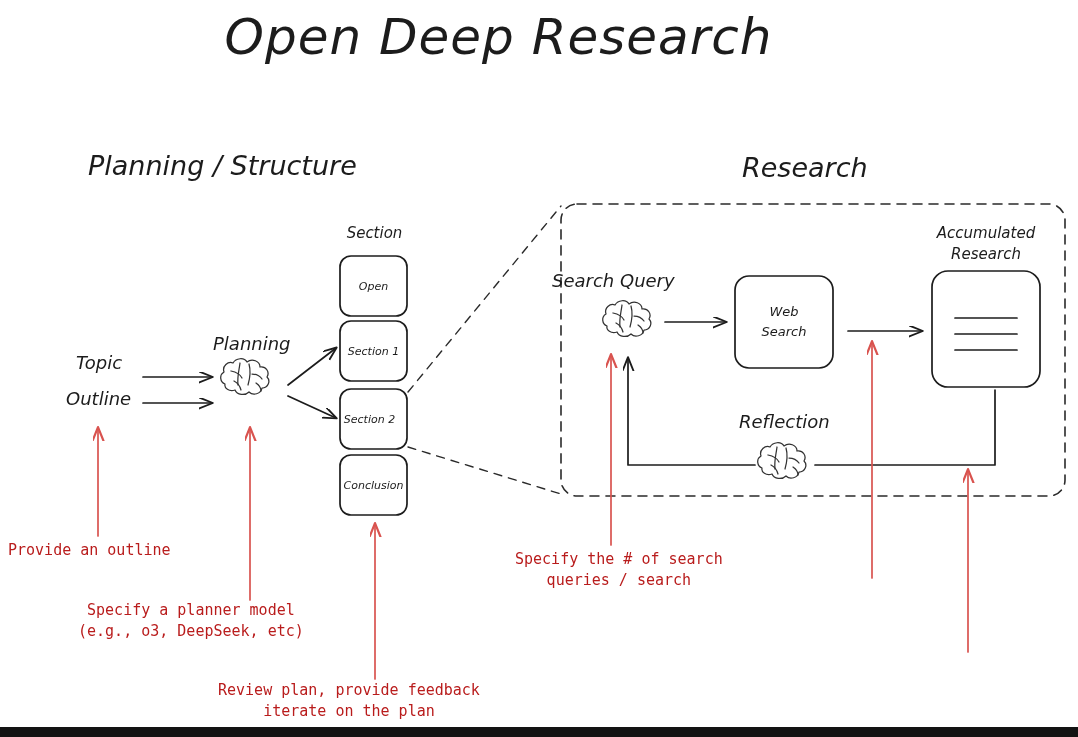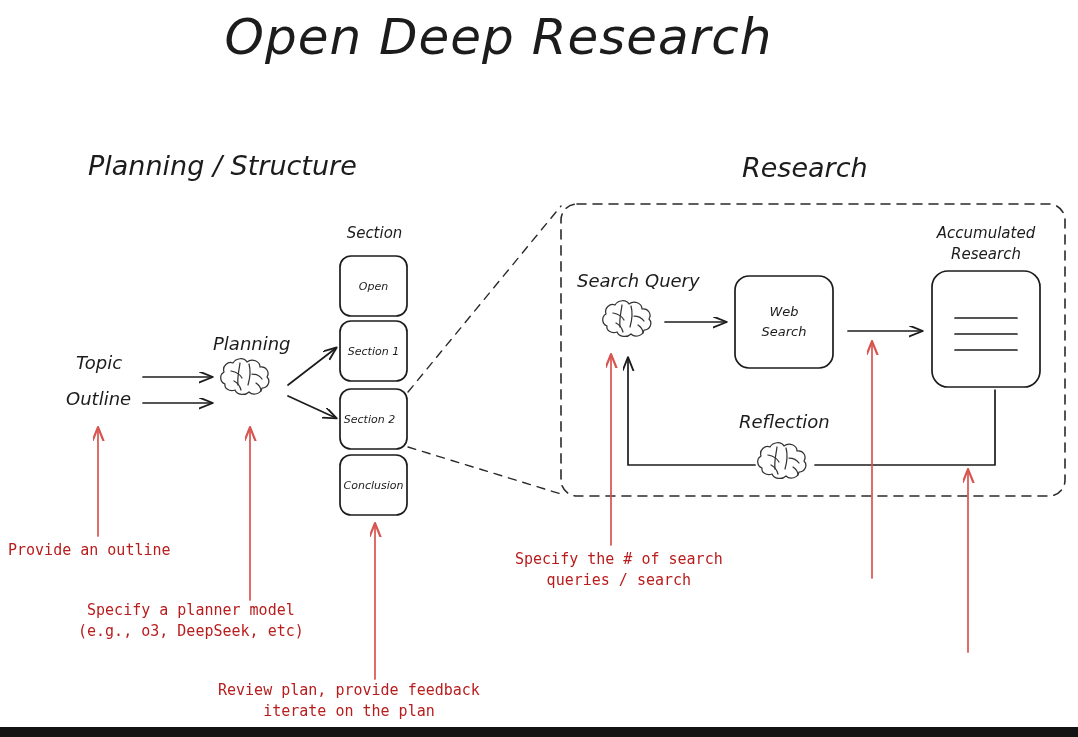--- a/index.html
+++ b/index.html
@@ -191,21 +191,21 @@
   <div class="lbl lbl-md" style="left:66px; top:388px;">Outline</div>
   <div class="lbl lbl-md" style="left:213px; top:333px;">Planning</div>
 
   <div class="lbl lbl-sm" style="left:341px; top:224px; width:67px;">Section</div>
 
   <div class="boxlbl" style="left:340px; top:280px; width:67px;">Open</div>
   <div class="boxlbl" style="left:340px; top:345px; width:67px;">Section 1</div>
   <div class="boxlbl" style="left:340px; top:413px; width:59px;">Section 2</div>
   <div class="boxlbl" style="left:340px; top:479px; width:67px;">Conclusion</div>
 
-  <div class="lbl lbl-md" style="left:577px; top:270px;">Search Query</div>
+  <div class="lbl lbl-md" style="left:552px; top:270px;">Search Query</div>
 
   <div class="boxlbl" style="left:735px; top:304px; width:98px; font-size:13px;">Web</div>
   <div class="boxlbl" style="left:735px; top:324px; width:98px; font-size:13px;">Search</div>
 
   <div class="lbl lbl-sm" style="left:925px; top:224px; width:122px;">Accumulated</div>
   <div class="lbl lbl-sm" style="left:925px; top:245px; width:122px;">Research</div>
 
   <div class="lbl lbl-md" style="left:739px; top:411px;">Reflection</div>
 
   <div class="note" style="left:8px; top:540px;">Provide an outline</div>

